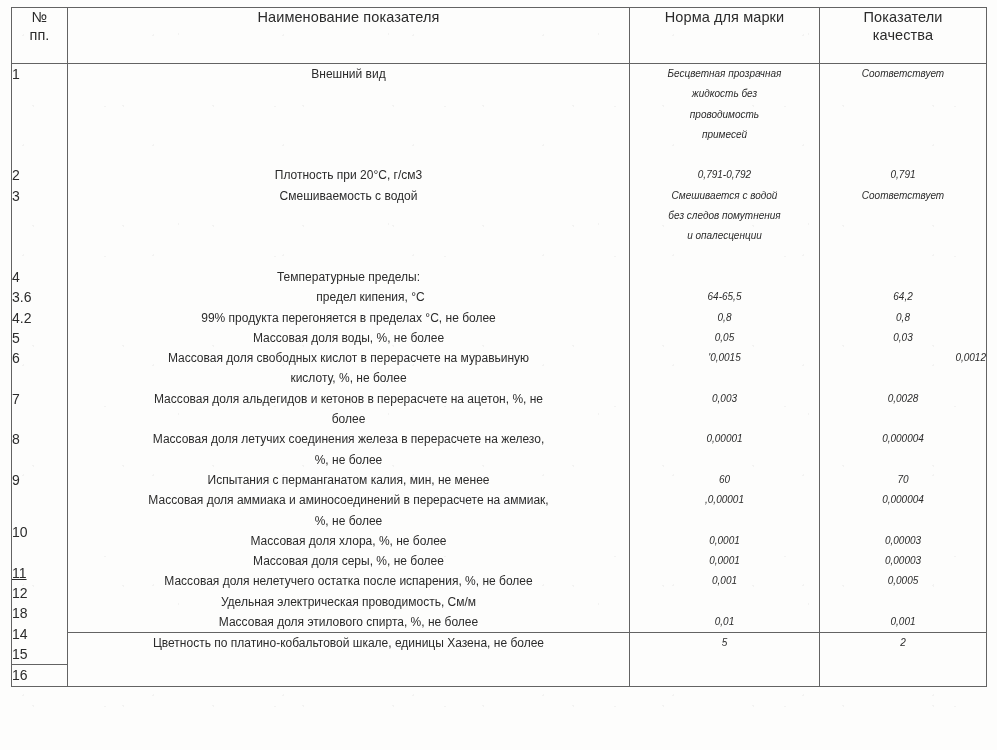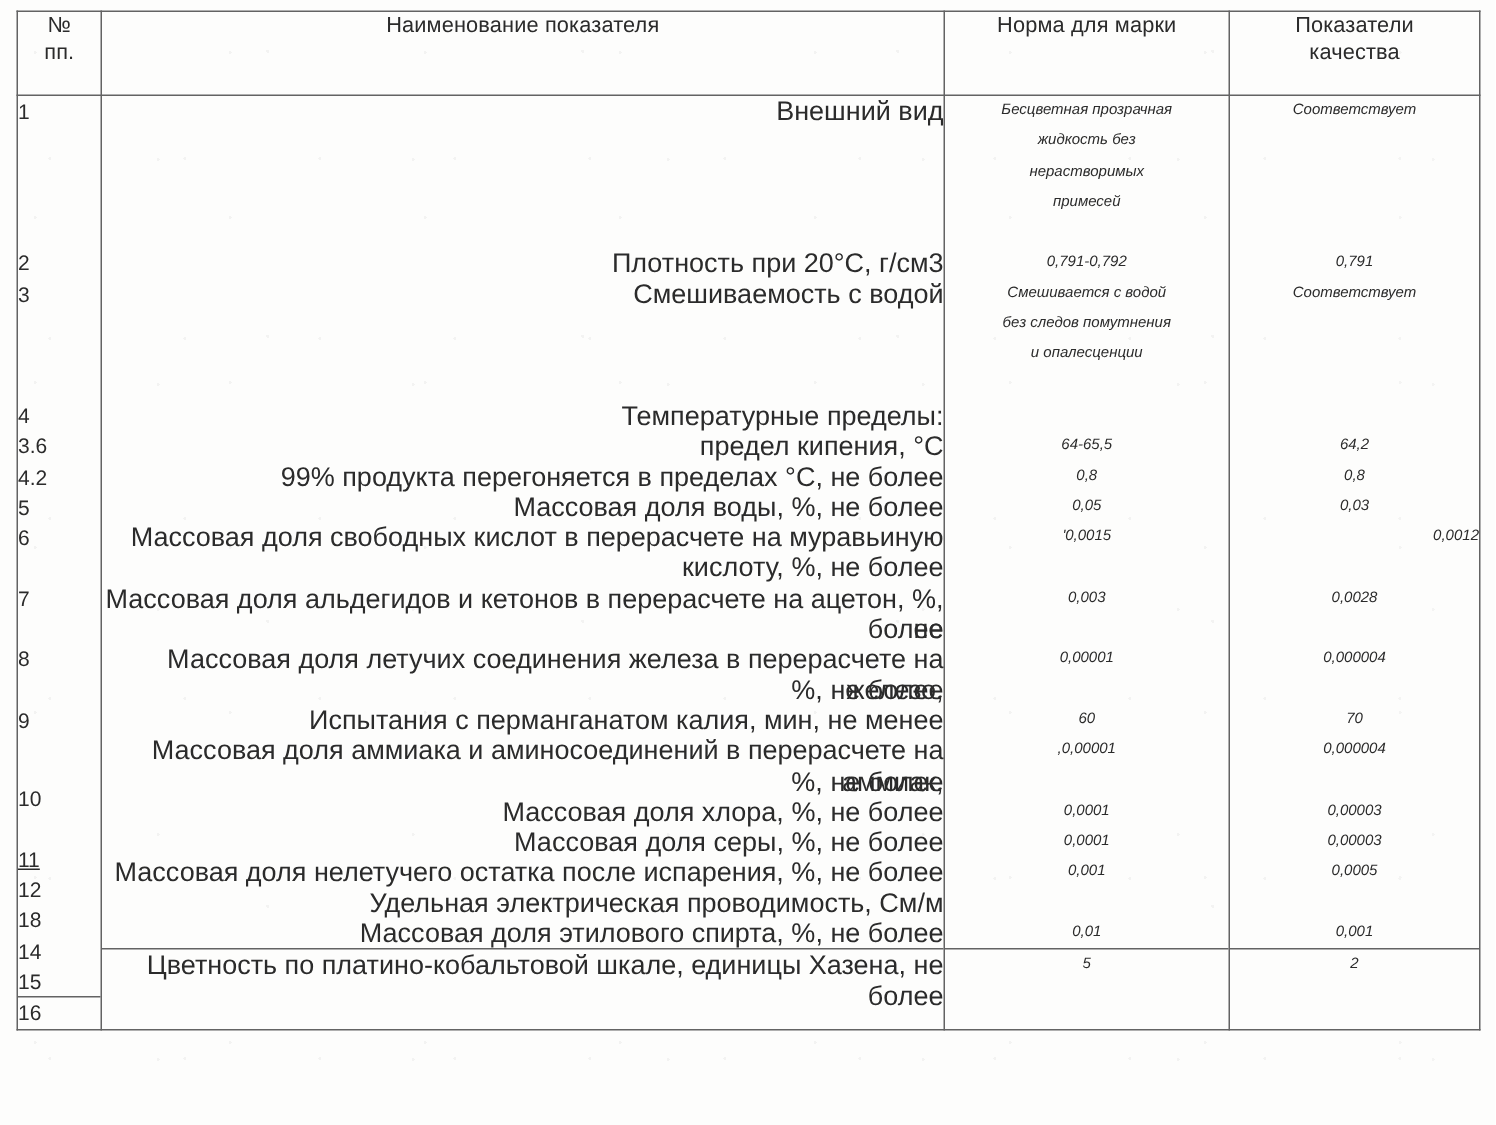--- a/index.html
+++ b/index.html
@@ -59,24 +59,24 @@
   thead td.h-name { font-size: 14.5px; }
 
   
   td.num {
     font-size: 14px;
     padding: 2px 0 0 4px;
     line-height: 1.45;
     text-align: left;
   }
   td.name {
-    font-size: 18px;
+    font-size: 12px;
     padding: 2px 6px 0 6px;
     line-height: 1.42;
-    text-align: right;
+    text-align: center;
   }
   td.val {
     font-size: 10px;
     text-align: center;
     padding: 2px 4px 0 4px;
     line-height: 1.42;
     font-style: italic;
   }
   td.val.wrap { line-height: 1.35; }
 
@@ -278,21 +278,21 @@
               <div class="line" style="height: 20.3px; line-height: 20.3px;">Массовая доля этилового спирта, %, не более</div>
             </div>
             <div style="border-top: 1px solid rgb(99, 99, 99);">
               <div class="line" style="height: 20.3px; line-height: 20.3px;">Цветность по платино-кобальтовой шкале, единицы Хазена, не более</div>
             </div>
           </td>
         <td class="val wrap" id="col-norm">
             <div>
               <div class="line" style="height: 20.3px; line-height: 20.3px;">Бесцветная прозрачная</div>
               <div class="line" style="height: 20.3px; line-height: 20.3px;">жидкость без</div>
-              <div class="line" style="height: 20.3px; line-height: 20.3px;">нерастворимых</div>
+              <div class="line" style="height: 20.3px; line-height: 20.3px;">проводимость</div>
               <div class="line" style="height: 20.3px; line-height: 20.3px;">примесей</div>
               <div class="line" style="height: 20.3px; line-height: 20.3px;">&nbsp;</div>
             </div>
             <div>
               <div class="line" style="height: 20.3px; line-height: 20.3px;">0,791-0,792</div>
             </div>
             <div>
               <div class="line" style="height: 20.3px; line-height: 20.3px;">Смешивается с водой</div>
               <div class="line" style="height: 20.3px; line-height: 20.3px;">без следов помутнения</div>
               <div class="line" style="height: 20.3px; line-height: 20.3px;">и опалесценции</div>

